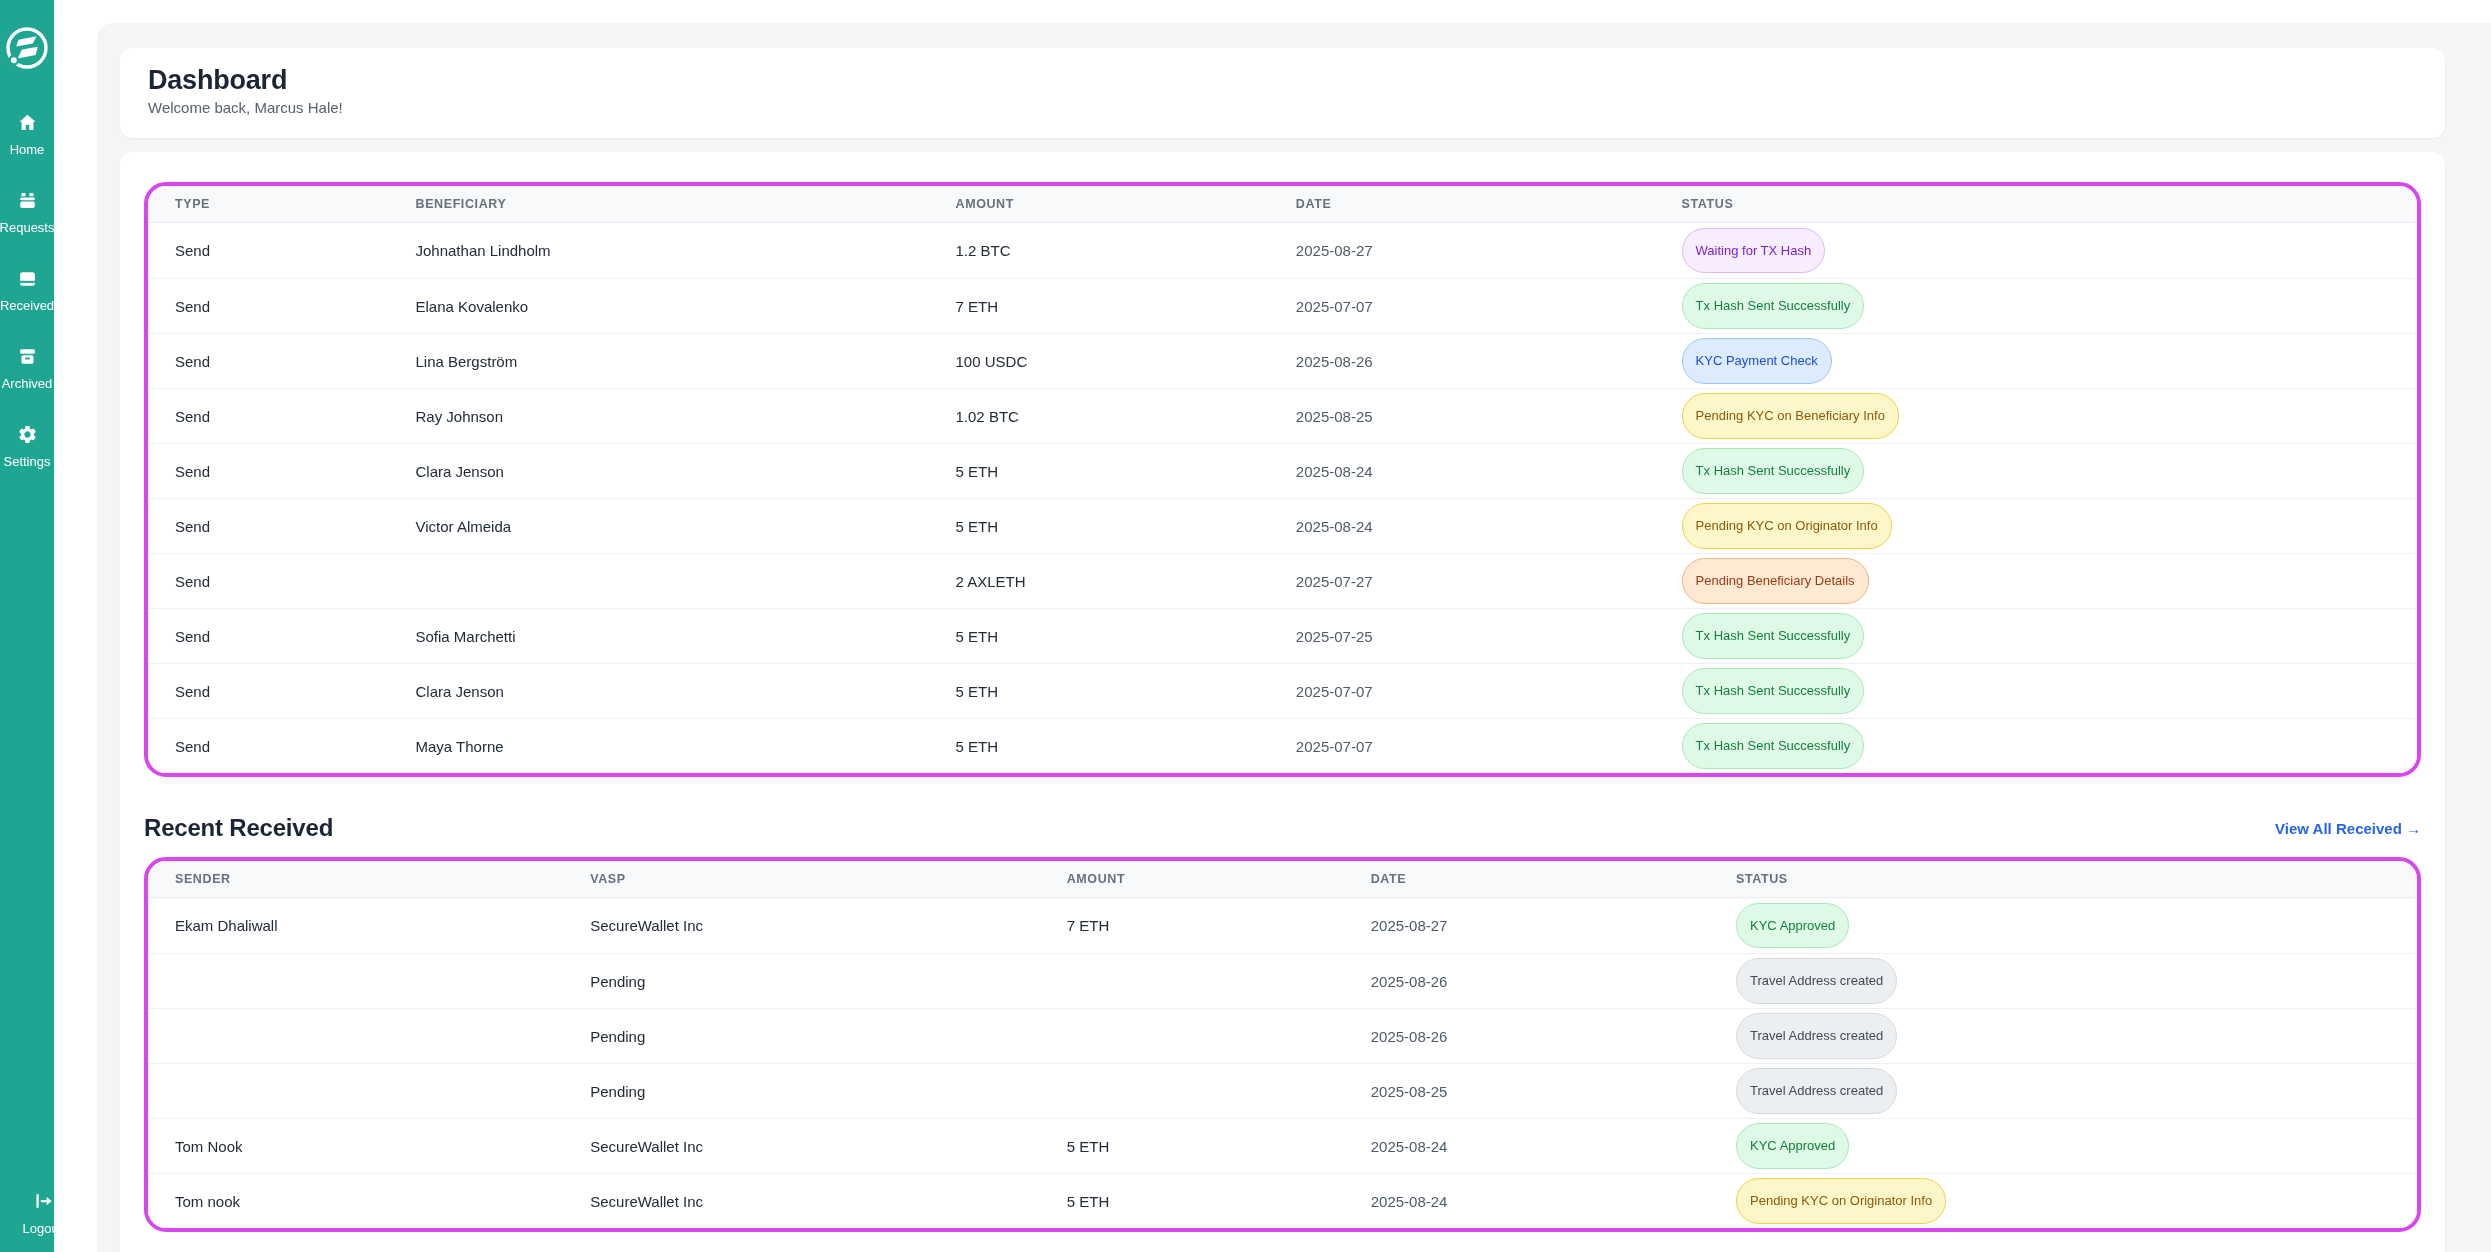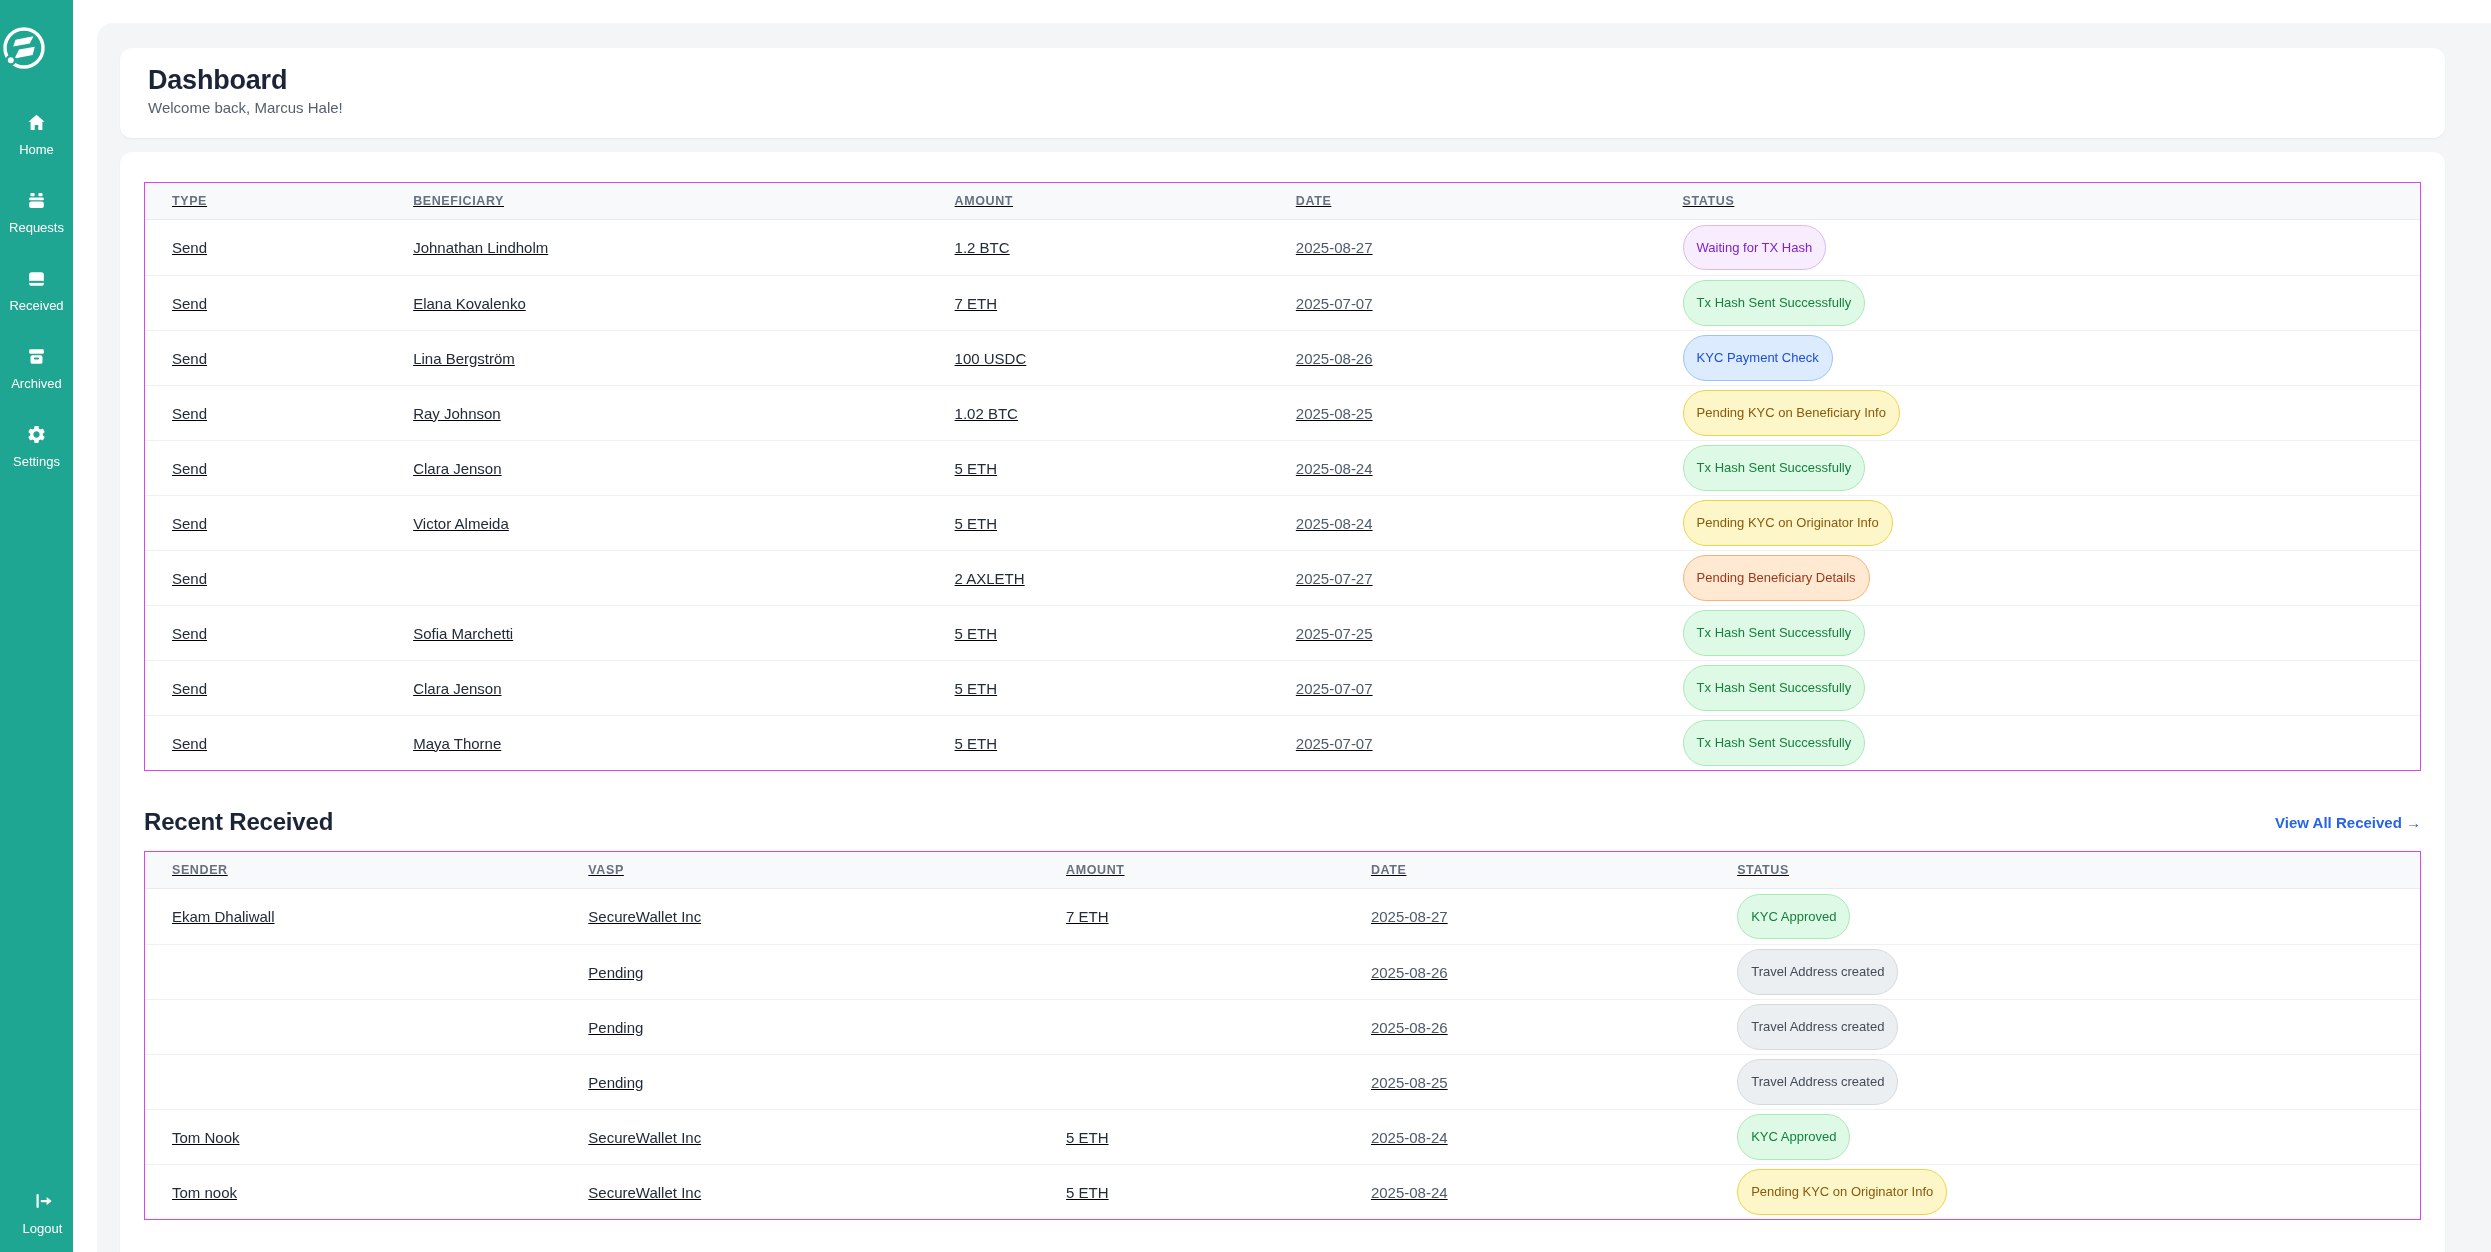--- a/index.html
+++ b/index.html
@@ -1,41 +1,41 @@
 <!DOCTYPE html>
 <html><head>
 <meta charset="utf-8">
 <style>
   * { margin:0; padding:0; box-sizing:border-box; }
   html,body { width:2491px; height:1252px; background:#ffffff; font-family:"Liberation Sans", sans-serif; }
   .app { position:relative; width:2491px; height:1252px; overflow:hidden; background:#ffffff; }
 
   
-  .sidebar { position:absolute; left:0; top:0; width:73px; height:1252px; background:#1FA693; display:flex; flex-direction:column; }
+  .sidebar { position:absolute; left:0; top:0; width:54px; height:1252px; background:#1FA693; display:flex; flex-direction:column; align-items:center; }
   .logo { margin-top:24px; width:48px; height:48px; }
   .nav { margin-top:40px; display:flex; flex-direction:column; gap:33px; width:100%; }
   .nav-item { display:flex; flex-direction:column; align-items:center; gap:5px; color:#fff; cursor:pointer; width:100%; }
   .nav-label { font-size:13px; color:#fff; }
   .logout { position:absolute; bottom:16px; left:6px; width:73px; }
 
   
   .main { position:absolute; left:97px; top:23px; width:2394px; height:1229px; background:#F4F5F7; border-top-left-radius:16px; padding:25px 46px 0 23px; }
 
   .header-card { background:#fff; border-radius:12px; height:90px; padding:17px 28px; box-shadow:0 1px 2px rgba(16,24,40,.05); }
   .page-title { font-size:27px; font-weight:700; color:#1B2537; letter-spacing:-.2px; }
   .page-subtitle { margin-top:3px; font-size:15px; color:#57606E; }
 
   .main-card { background:#fff; border-radius:12px; margin-top:14px; height:1260px; padding:16px 24px 0 24px; box-shadow:0 1px 2px rgba(16,24,40,.05); }
 
   .section-head { display:flex; justify-content:space-between; align-items:center; height:30px; }
   .section-head.second { margin-top:36px; }
   .section-title { font-size:24px; font-weight:700; color:#1B2537; letter-spacing:-.2px; }
   .view-all { font-size:15px; font-weight:700; color:#2563EB; text-decoration:none; cursor:pointer; }
 
-  .table { margin-top:14px; border:1px solid #d946ef; border-radius:0; overflow:hidden;text-decoration:underline; }
+  .table { margin-top:14px; border:4px solid #d946ef; border-radius:22px; overflow:hidden; }
   .thead { display:grid; height:37px; align-items:center; background:#F8F9FB; border-bottom:1px solid #E7EAEE; color:#66707F; font-size:12.5px; font-weight:600; letter-spacing:.6px; }
   .row { display:grid; height:55px; align-items:center; font-size:15px; color:#222B3A; border-top:1px solid #EEF0F3; background:#fff; }
   .row:first-of-type { border-top:none; }
   .grid-requests { grid-template-columns:10.6% 23.8% 15% 17% auto; }
   .grid-received { grid-template-columns:18.3% 21% 13.4% 16.1% auto; }
   .cell { padding-left:27px; white-space:nowrap; overflow:hidden; }
   .cell-date { color:#4E5A6B; }
 
   .badge { display:inline-block; padding:13px 13px; border-radius:999px; font-size:13px; font-weight:500; line-height:1.35; border:1px solid transparent; }
   .badge--purple { background:#F7EDFE; border-color:#DDB8F8; color:#7E22CE; }

